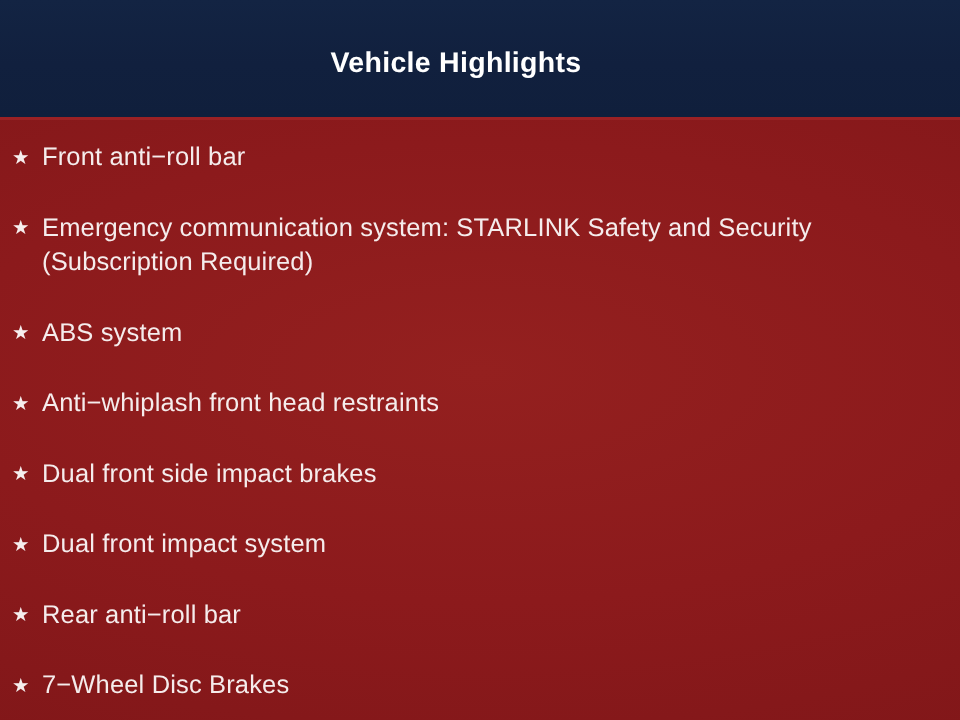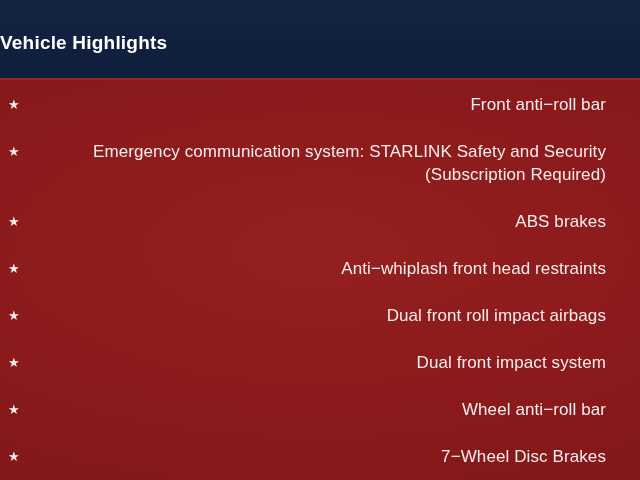--- a/index.html
+++ b/index.html
@@ -28,21 +28,21 @@
   .header {
     position: absolute;
     left: 0;
     top: 0;
     width: 640px;
     height: 78px;
     background: #122241;
     background-image: linear-gradient(180deg, #132443 0%, #11203e 55%, #101f3c 100%);
     display: flex;
     align-items: center;
-    justify-content: flex-start;
+    justify-content: center;
     box-sizing: border-box;
     padding: 0 32px 0 0;
   }
 
   .header-title {
     color: #ffffff;
     font-size: 19px;
     font-weight: bold;
     letter-spacing: 0.2px;
     line-height: 1;
@@ -99,21 +99,20 @@
     color: #f6eeee;
     text-align: left;
   }
 
   .bullet-text {
     display: block;
     color: #f5ecec;
     font-size: 17px;
     line-height: 23px;
     letter-spacing: 0.1px;
-    text-align: right;
   }
 </style>
 </head>
 <body>
 
 <div class="slide">
 
   <div class="header">
     <div class="header-title">Vehicle Highlights</div>
   </div>
@@ -128,41 +127,41 @@
         <span class="bullet-text">Front anti−roll bar</span>
       </li>
 
       <li class="bullet-item">
         <span class="bullet-star">★</span>
         <span class="bullet-text">Emergency communication system: STARLINK Safety and Security (Subscription Required)</span>
       </li>
 
       <li class="bullet-item">
         <span class="bullet-star">★</span>
-        <span class="bullet-text">ABS brakes</span>
+        <span class="bullet-text">ABS system</span>
       </li>
 
       <li class="bullet-item">
         <span class="bullet-star">★</span>
         <span class="bullet-text">Anti−whiplash front head restraints</span>
       </li>
 
       <li class="bullet-item">
         <span class="bullet-star">★</span>
-        <span class="bullet-text">Dual front roll impact airbags</span>
+        <span class="bullet-text">Dual front side impact brakes</span>
       </li>
 
       <li class="bullet-item">
         <span class="bullet-star">★</span>
         <span class="bullet-text">Dual front impact system</span>
       </li>
 
       <li class="bullet-item">
         <span class="bullet-star">★</span>
-        <span class="bullet-text">Wheel anti−roll bar</span>
+        <span class="bullet-text">Rear anti−roll bar</span>
       </li>
 
       <li class="bullet-item">
         <span class="bullet-star">★</span>
         <span class="bullet-text">7−Wheel Disc Brakes</span>
       </li>
 
     </ul>
   </div>
 

